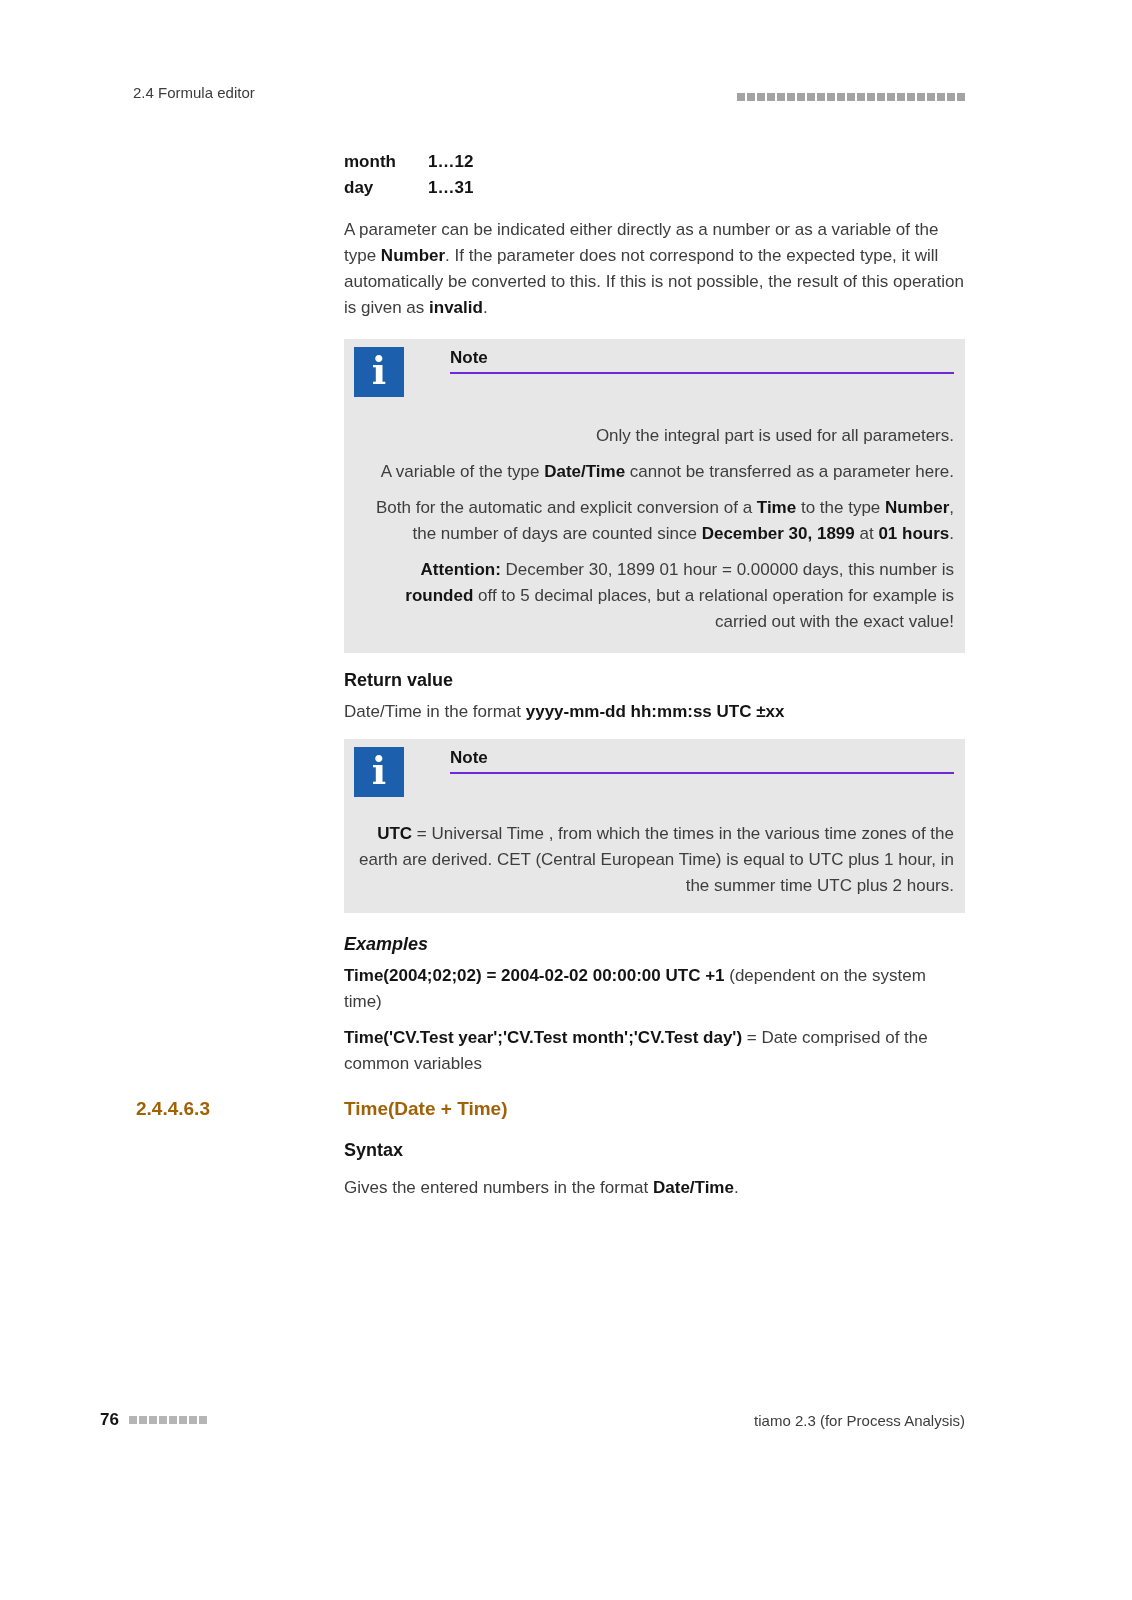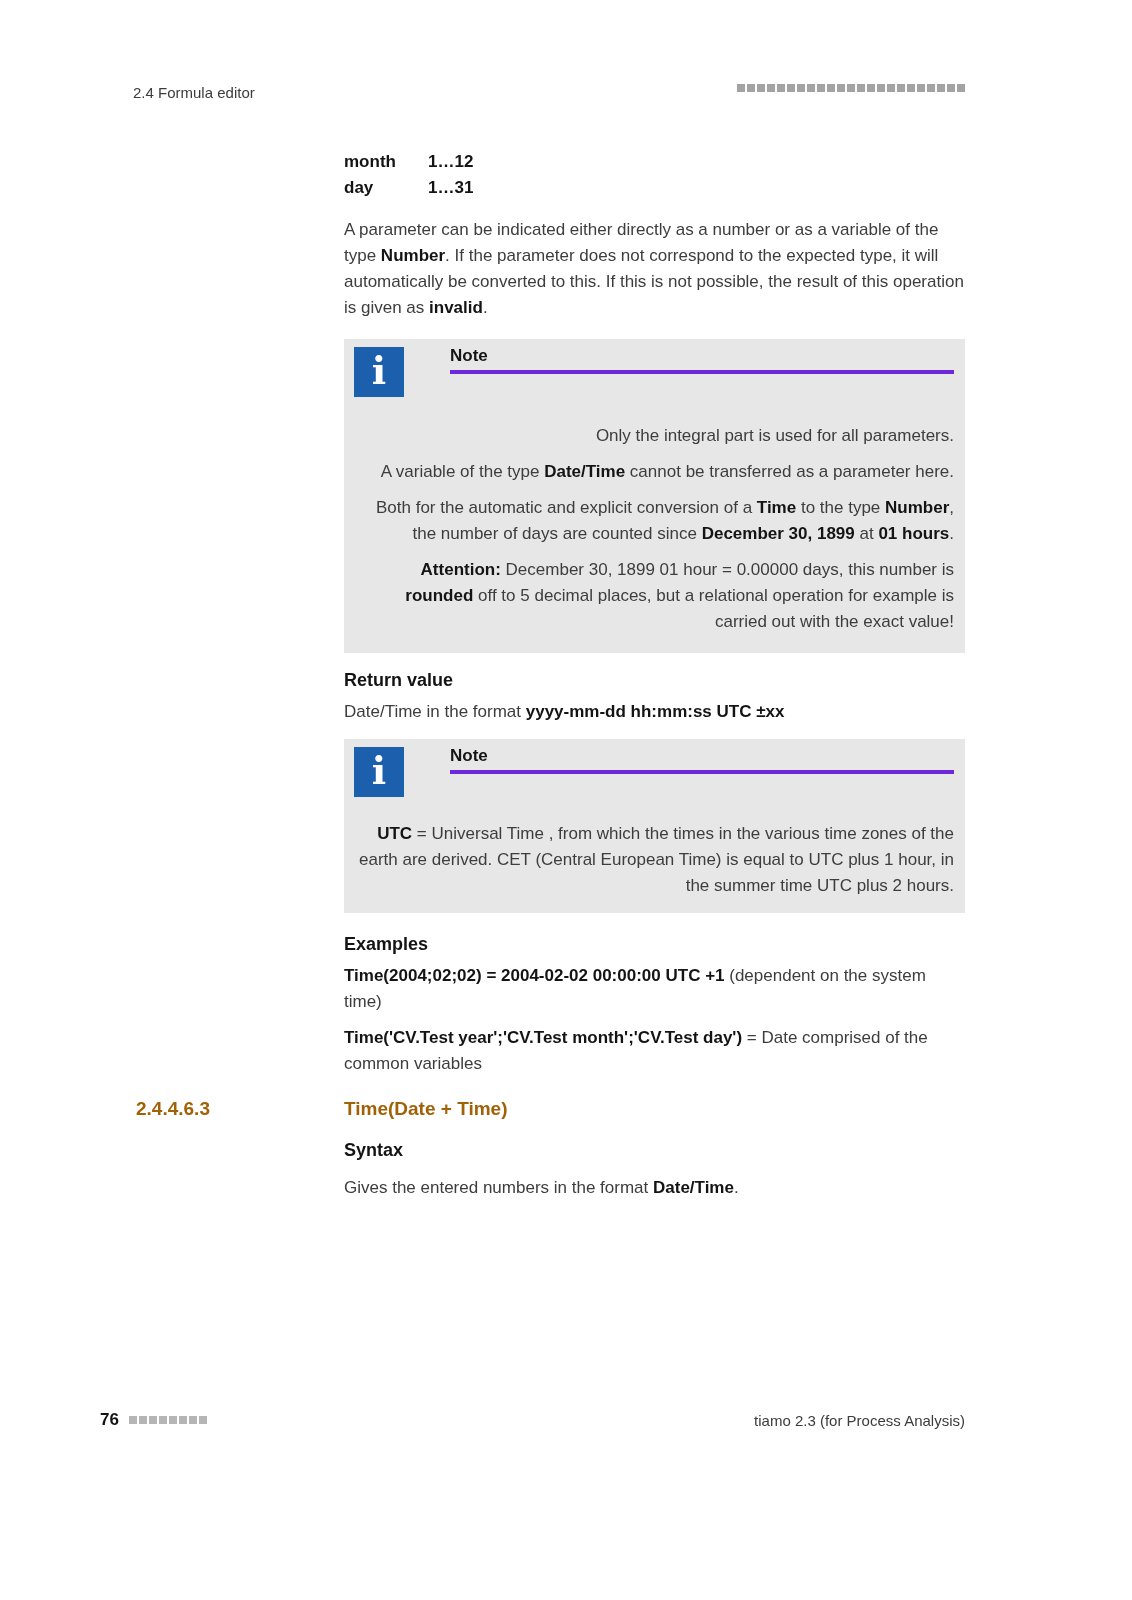--- a/index.html
+++ b/index.html
@@ -7,21 +7,21 @@
   body {
     width:1132px; height:1600px; position:relative;
     font-family:"Liberation Sans","DejaVu Sans",sans-serif;
     color:#3d3d3d;
   }
   .b { font-weight:700; color:#141414; }
 
   
   .pg-header {
     position:absolute; top:84px; left:133px; right:167px;
-    display:flex; justify-content:space-between; align-items:flex-start;
+    display:flex; justify-content:space-between; align-items:flex-end;
     font-size:15px; color:#3c3c3c;
   }
   .squares { display:flex; align-items:center; }
   .squares .sq { display:inline-block; width:8px; height:8px; background:#a3a3a3; margin-left:2px; }
   .pg-footer .squares .sq { background:#b5b5b5; }
 
   
   .content {
     position:absolute; top:149px; left:344px; width:621px;
     font-size:17px; line-height:26px;
@@ -41,31 +41,31 @@
   .info-icon {
     width:50px; height:50px; background:#1b5fad; flex:none;
     display:flex; align-items:center; justify-content:center;
   }
   .i-glyph {
     color:#ffffff; font-family:"DejaVu Serif","Liberation Serif",serif;
     font-weight:700; font-size:38px; line-height:1; padding-bottom:3px;
   }
   .note-title-wrap {
     flex:1; margin-left:46px; height:27px;
-    border-bottom:4px solid #6d28d9;
+    border-bottom:2px solid #6d28d9;
     display:flex; align-items:flex-end; padding-bottom:5px;
   }
   .note-title { font-weight:700; color:#141414; font-size:17px; line-height:18px; }
   .note-body { margin-top:26px;text-align:right; }
   .note-body p + p { margin-top:10px; }
   .note-box.compact .note-body { margin-top:24px; }
   .note-box.compact { padding-bottom:14px; margin-top:14px; }
 
   h2.sub { font-size:18px; line-height:26px; font-weight:700; color:#141414; margin-top:14px; }
-  h2.sub.examples { margin-top:18px; }
+  h2.sub.examples { margin-top:18px;font-style:italic; }
   .return-body { margin-top:6px; }
   .example { margin-top:10px; }
   .example.first { margin-top:6px; }
 
   .section-heading {
     position:relative; margin-top:18px;
     font-size:19px; line-height:28px; font-weight:700; color:#a16207;
   }
   .section-number { position:absolute; left:-208px; top:0; }
 

